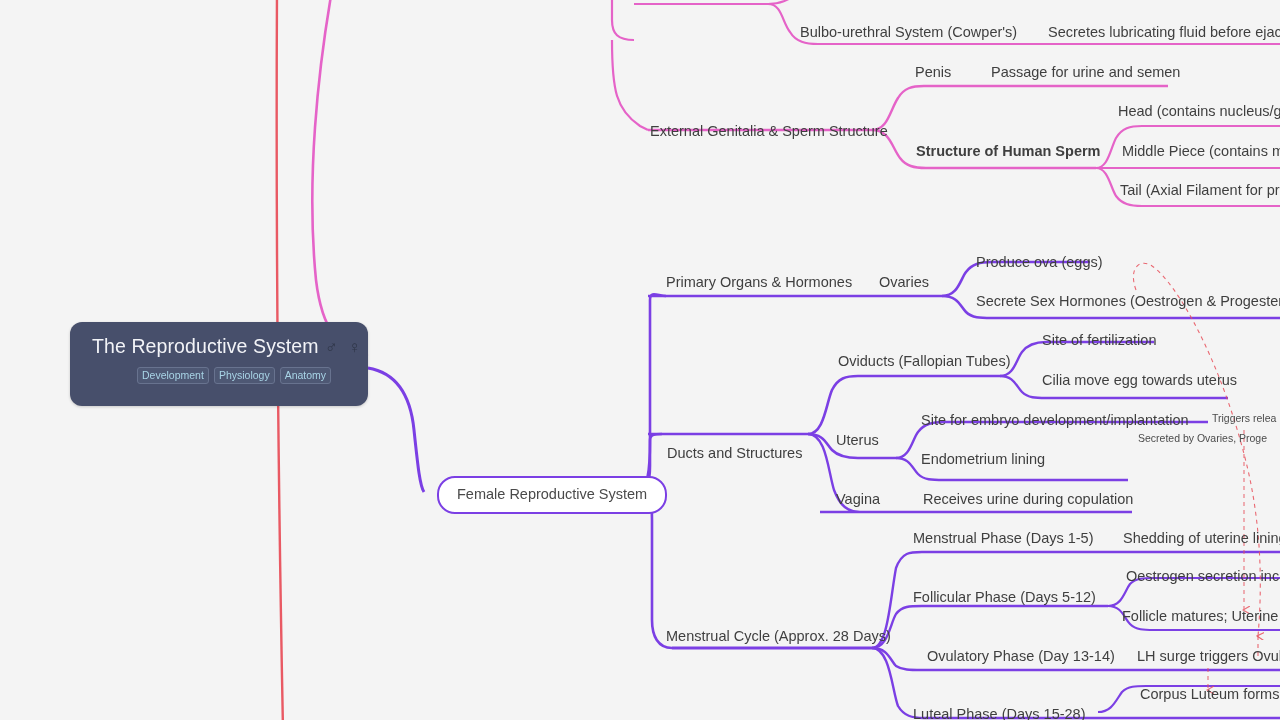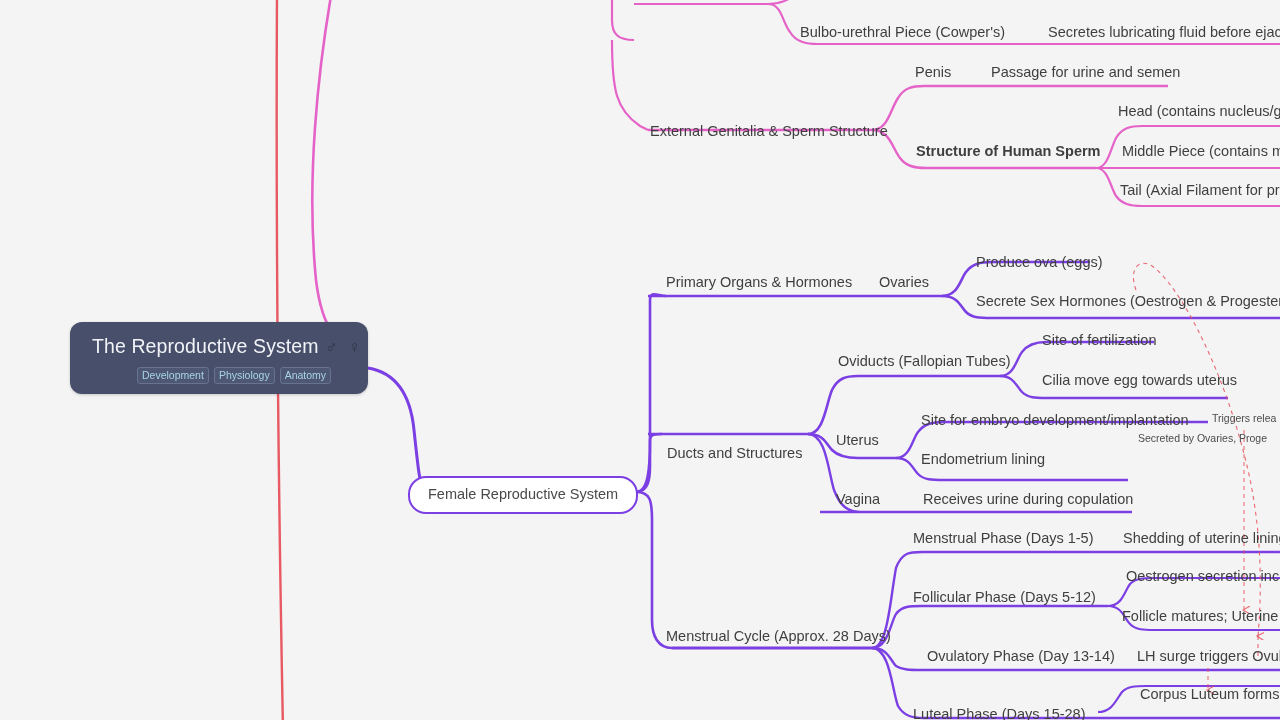--- a/index.html
+++ b/index.html
@@ -17,21 +17,21 @@
   #edges {
     position: absolute; left: 0; top: 0;
     width: 1280px; height: 720px;
     pointer-events: none;
   }
 
   
   .root-node {
     position: absolute;
     left: 70px; top: 322px;
-    width: 298px; height: 72px;
+    width: 298px; height: 84px;
     background: #474f6b;
     border-radius: 12px;
     padding: 14px 20px 10px 22px;
     box-shadow: 0 1px 3px rgba(0,0,0,.18);
   }
   .root-title {
     color: #f2f3f7;
     font-size: 19.5px;
     font-weight: 400;
     letter-spacing: .1px;
@@ -162,23 +162,23 @@
     <div class="root-title">
       <span>The Reproductive System</span><span class="gender">♂ ♀</span>
     </div>
     <div class="tag-row">
       <span class="tag">Development</span>
       <span class="tag">Physiology</span>
       <span class="tag">Anatomy</span>
     </div>
   </div>
 
-  <div class="pill-node" style="left:408px; top:476px;">Female Reproductive System</div>
-
-  <div class="lbl" style="left:800px; top:24px;">Bulbo-urethral Piece (Cowper's)</div>
+  <div class="pill-node" style="left:437px; top:476px;">Female Reproductive System</div>
+
+  <div class="lbl" style="left:800px; top:24px;">Bulbo-urethral System (Cowper's)</div>
   <div class="lbl" style="left:1048px; top:24px;">Secretes lubricating fluid before ejacula</div>
 
   <div class="lbl" style="left:650px; top:123px;">External Genitalia &amp; Sperm Structure</div>
   <div class="lbl" style="left:915px; top:64px;">Penis</div>
   <div class="lbl" style="left:991px; top:64px;text-align:right;">Passage for urine and semen</div>
 
   <div class="lbl" style="left:916px; top:143px;font-weight:bold;">Structure of Human Sperm</div>
   <div class="lbl" style="left:1118px; top:103px;">Head (contains nucleus/ge</div>
   <div class="lbl" style="left:1122px; top:143px;">Middle Piece (contains mit</div>
   <div class="lbl" style="left:1120px; top:182px;">Tail (Axial Filament for pro</div>

